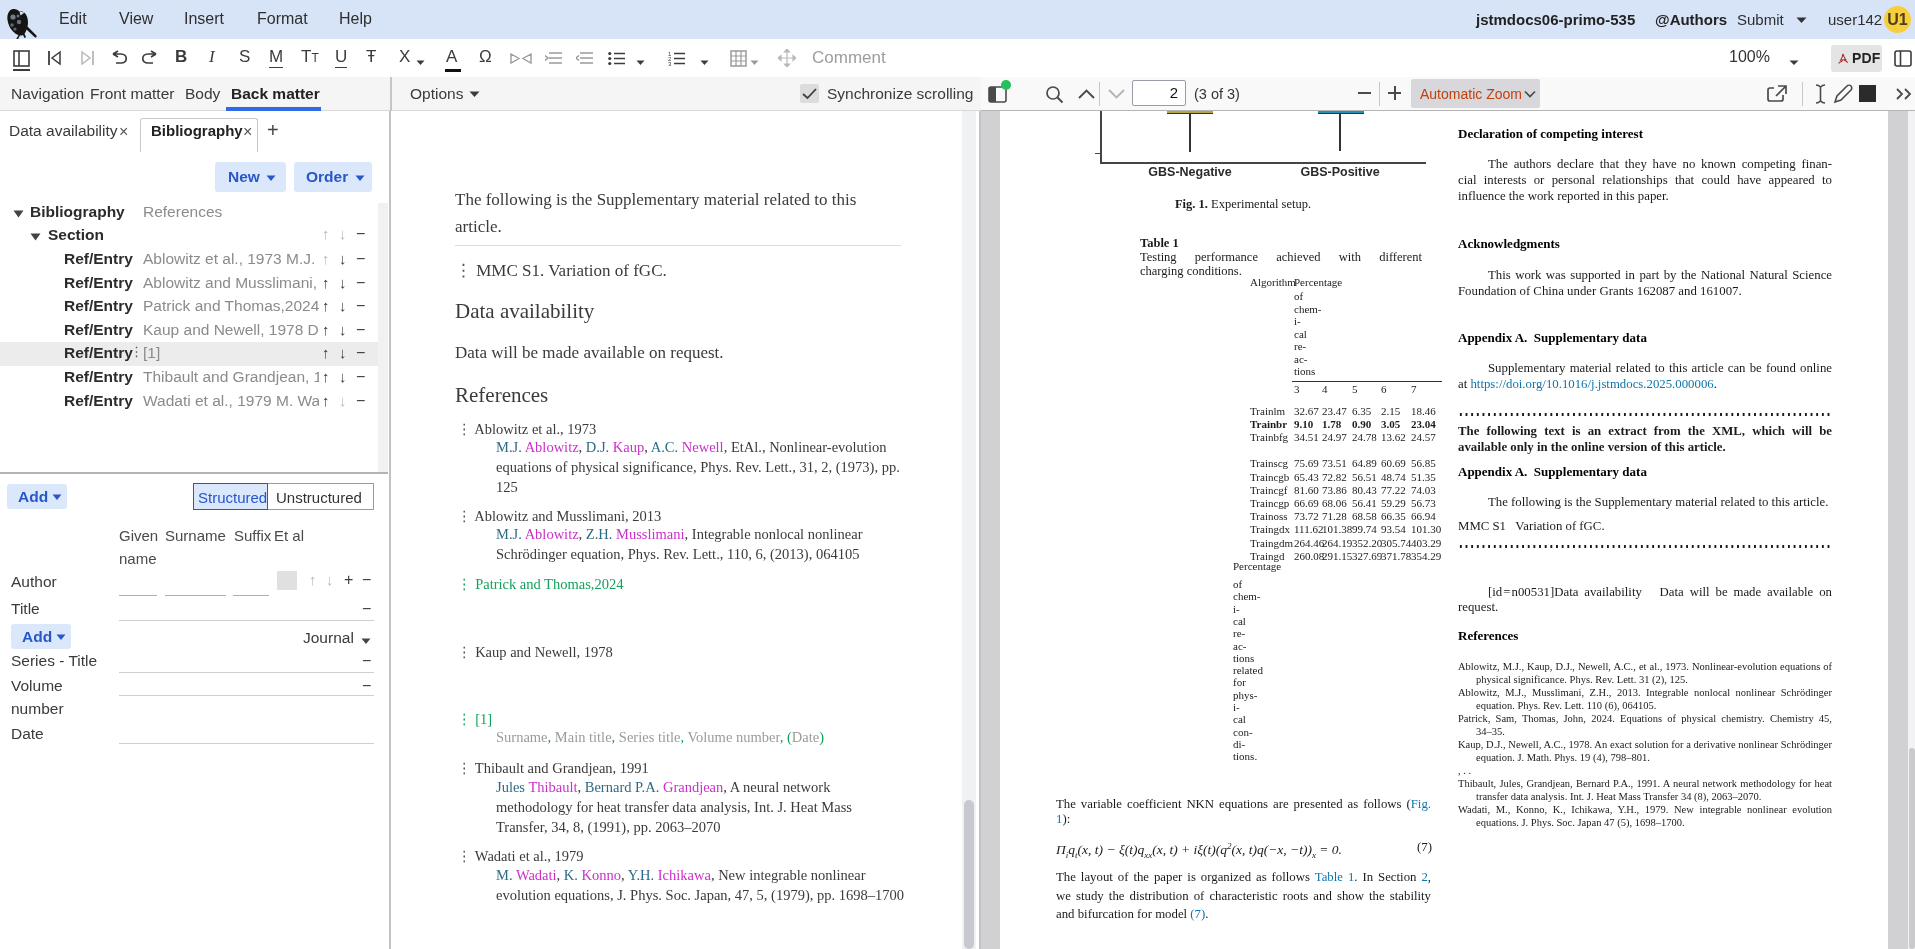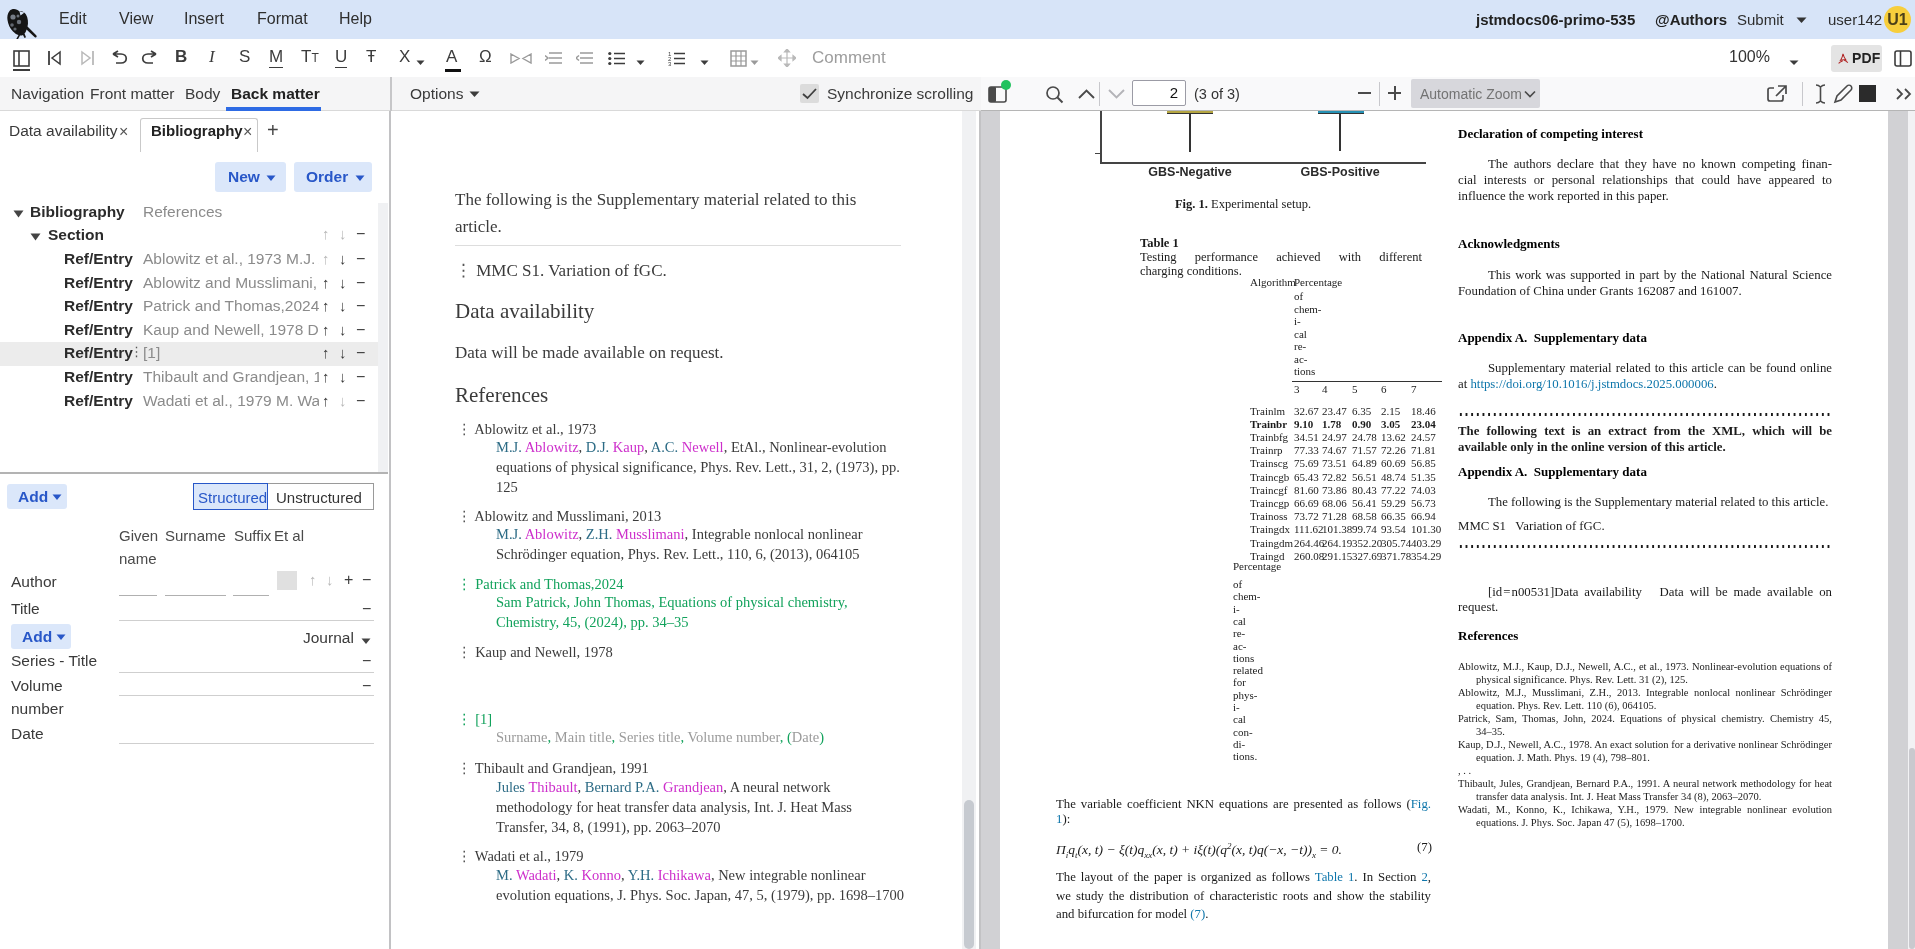--- a/index.html
+++ b/index.html
@@ -206,21 +206,21 @@
   <svg class="abs" style="left:127px;top:12px" width="17" height="10">
       <path d="M1 1 L8.5 8.5 L16 1" fill="none" stroke="#b4b4b8" stroke-width="1.9"></path>
     </svg>
   <div class="abs" style="left:151px;top:3px;width:54px;height:26px;background:#fff;border:1px solid #9b9ba5;border-radius:2px;font-size:15px;color:#111;text-align:right;line-height:24px;padding-right:7px">2</div>
   <span class="abs" style="left:213px;top:9px;font-size:14.5px;color:#333">(3 of 3)</span>
   <div class="abs" style="left:377px;top:15px;width:13px;height:2px;background:#4a4a4a"></div>
   <div class="abs" style="left:398px;top:5px;width:1px;height:24px;background:#c8c8cc"></div>
   <div class="abs" style="left:407px;top:15px;width:13px;height:2px;background:#4a4a4a"></div>
   <div class="abs" style="left:413px;top:9px;width:2px;height:13.5px;background:#4a4a4a"></div>
   <div class="abs" style="left:430px;top:2px;width:129px;height:29px;background:#d7d7dc;border-radius:2px"></div>
-  <span class="abs" style="left:439px;top:9px;font-size:14px;color:#737373">Automatic Zoom</span>
+  <span class="abs" style="left:439px;top:9px;font-size:14px;color:#c2410c">Automatic Zoom</span>
   <svg class="abs" style="left:543px;top:13px" width="12" height="8">
       <path d="M1 1.5 L6 6.5 L11 1.5" fill="none" stroke="#4a4a4a" stroke-width="1.7"></path>
     </svg>
   <svg class="abs" style="left:786px;top:8px" width="20" height="18" viewBox="0 0 20 18">
       <path d="M7 3 H3 C2 3 1 4 1 5 V14 C1 15 2 16 3 16 H14 C15 16 16 15 16 14 V10" fill="none" stroke="#4a4a4a" stroke-width="1.7"></path>
       <path d="M11 1 H19 V9 M19 1 L9 11" fill="none" stroke="#4a4a4a" stroke-width="1.7"></path>
     </svg>
   <div class="abs" style="left:821px;top:5px;width:1px;height:24px;background:#c8c8cc"></div>
   <svg class="abs" style="left:832px;top:7px" width="15" height="20" viewBox="0 0 15 20">
       <path d="M3 1 C5 1 6.5 2 7.5 3 C8.5 2 10 1 12 1 M3 19 C5 19 6.5 18 7.5 17 C8.5 18 10 19 12 19 M7.5 3 V17" fill="none" stroke="#4a4a4a" stroke-width="1.6"></path>
@@ -374,21 +374,20 @@
   <div class="abs ep" style="top:228px">Data will be made available on request.</div>
   <div class="abs eh2" style="top:270.5px">References</div>
 
   <div class="abs el" style="top:308px"><span class="kb">⋮</span> Ablowitz et al., 1973</div>
   <div class="abs eb" style="top:326px"><span class="gn">M.J. </span><span class="sn">Ablowitz</span>, <span class="gn">D.J. </span><span class="sn">Kaup</span>, <span class="gn">A.C. </span><span class="sn">Newell</span>, EtAl., Nonlinear-evolution<br>equations of physical significance, Phys. Rev. Lett., 31, 2, (1973), pp.<br>125</div>
 
   <div class="abs el" style="top:395px"><span class="kb">⋮</span> Ablowitz and Musslimani, 2013</div>
   <div class="abs eb" style="top:413px"><span class="gn">M.J. </span><span class="sn">Ablowitz</span>, <span class="gn">Z.H. </span><span class="sn">Musslimani</span>, Integrable nonlocal nonlinear<br>Schrödinger equation, Phys. Rev. Lett., 110, 6, (2013), 064105</div>
 
   <div class="abs el green" style="top:463px"><span class="kb green">⋮</span> Patrick and Thomas,2024</div>
-  <div class="abs eb green" style="top:481px">Sam Patrick, John Thomas, Equations of physical chemistry,<br>Chemistry, 45, (2024), pp. 34–35</div>
 
   <div class="abs el" style="top:531px"><span class="kb">⋮</span> Kaup and Newell, 1978</div>
 
   <div class="abs el green" style="top:598px"><span class="kb green">⋮</span> [1]</div>
   <div class="abs eb" style="top:616px"><span class="gray">Surname</span><span class="green">,</span> <span class="gray">Main title</span><span class="green">,</span> <span class="gray">Series title</span><span class="green">,</span> <span class="gray">Volume number</span><span class="green">,</span> <span class="green">(</span><span class="gray">Date</span><span class="green">)</span></div>
 
   <div class="abs el" style="top:647px"><span class="kb">⋮</span> Thibault and Grandjean, 1991</div>
   <div class="abs eb" style="top:666px"><span class="gn">Jules </span><span class="sn">Thibault</span>, <span class="gn">Bernard P.A. </span><span class="sn">Grandjean</span>, A neural network<br>methodology for heat transfer data analysis, Int. J. Heat Mass<br>Transfer, 34, 8, (1991), pp. 2063–2070</div>
 
   <div class="abs el" style="top:735px"><span class="kb">⋮</span> Wadati et al., 1979</div>
@@ -447,28 +446,20 @@
         <span style="left:381px">3.05</span>
         <span style="left:411px">23.04</span>
       </div>
   <div class="abs ptr" style="top:319.9px">
         <span style="left:250px">Trainbfg</span>
         <span style="left:294px">34.51</span>
         <span style="left:322px">24.97</span>
         <span style="left:352px">24.78</span>
         <span style="left:381px">13.62</span>
         <span style="left:411px">24.57</span>
-      </div>
-  <div class="abs ptr" style="top:333.1px">
-        <span style="left:250px">Trainrp</span>
-        <span style="left:294px">77.33</span>
-        <span style="left:322px">74.67</span>
-        <span style="left:352px">71.57</span>
-        <span style="left:381px">72.26</span>
-        <span style="left:411px">71.81</span>
       </div>
   <div class="abs ptr" style="top:346.3px">
         <span style="left:250px">Trainscg</span>
         <span style="left:294px">75.69</span>
         <span style="left:322px">73.51</span>
         <span style="left:352px">64.89</span>
         <span style="left:381px">60.69</span>
         <span style="left:411px">56.85</span>
       </div>
   <div class="abs ptr" style="top:359.5px">

